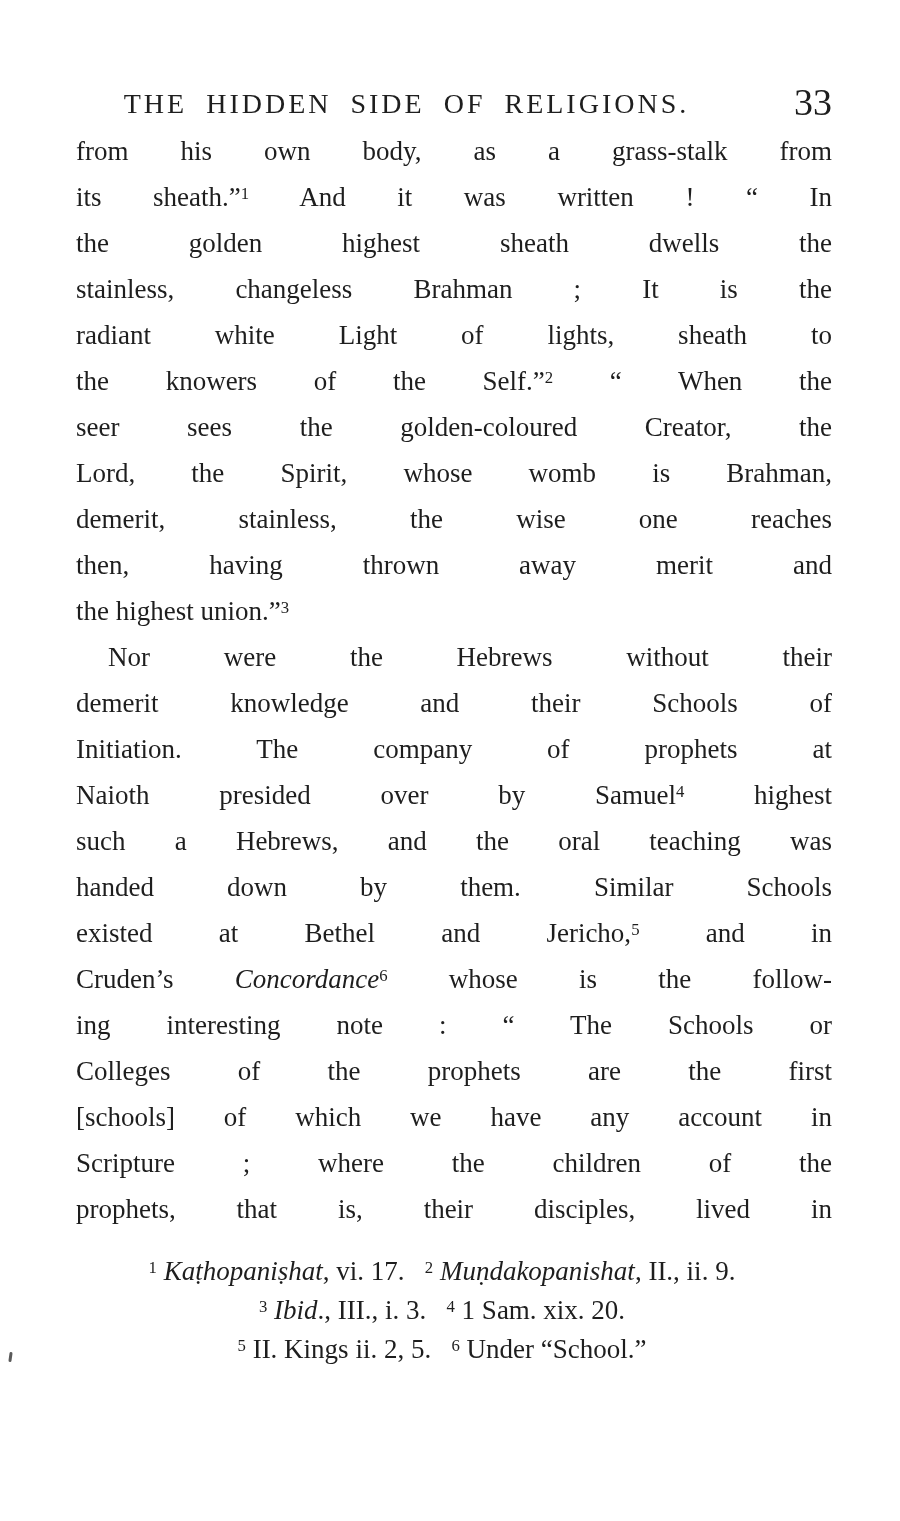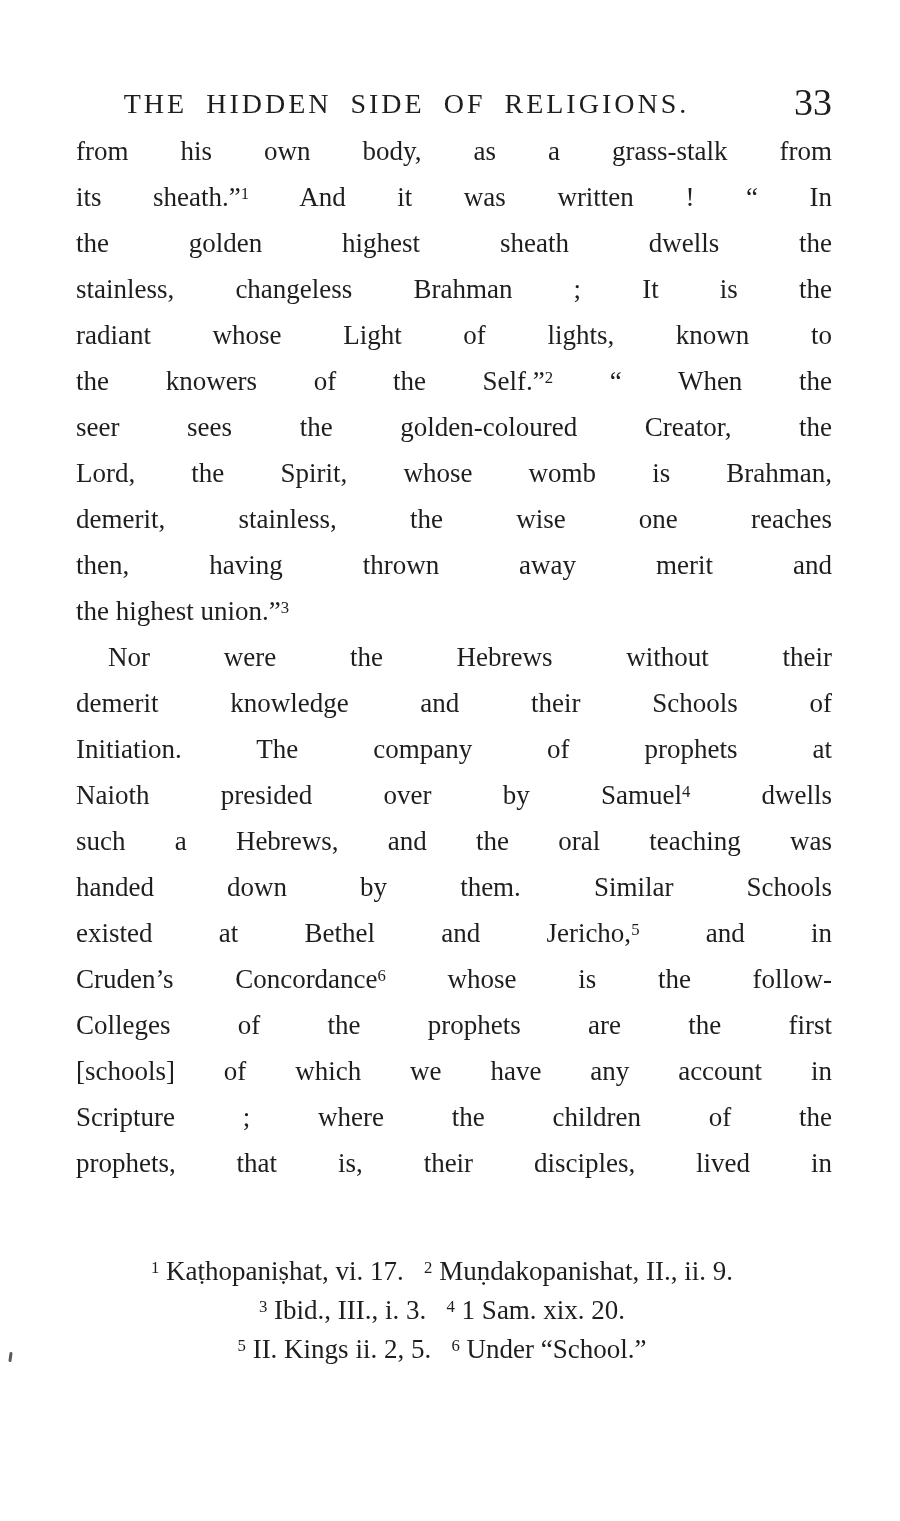--- a/index.html
+++ b/index.html
@@ -37,21 +37,21 @@
     white-space:nowrap;
   }
   .line.no-fill { text-align-last:left; }
   .line.indent { text-indent:32px; }
   .footnotes {
     position:absolute; left:48px; top:1252px; width:788px;
     font-size:27px; line-height:39px;
     text-align:center;
   }
   .fn-line { text-align:center; }
-  .it { }
+  .it { font-style:italic; }
   sup.sup {
     font-size:0.62em;
     vertical-align:baseline;
     position:relative; top:-0.42em;
     line-height:0;
     letter-spacing:0;
   }
   .ink-speck {
     position:absolute; left:9px; top:1352px;
     width:3px; height:10px;
@@ -68,35 +68,36 @@
   <div class="running-header">
     <div class="header-title">THE HIDDEN SIDE OF RELIGIONS.</div>
     <div class="page-number">33</div>
   </div>
 
   <div class="body-text">
       <div class="line"><span>from his own body, as a grass-stalk from</span></div>
       <div class="line"><span>its sheath.”</span><sup class="sup">1</sup><span> And it was written ! “ In</span></div>
       <div class="line"><span>the golden highest sheath dwells the</span></div>
       <div class="line"><span>stainless, changeless Brahman ; It is the</span></div>
-      <div class="line"><span>radiant whose Light of lights, known to</span></div>
+      <div class="line"><span>radiant white Light of lights, sheath to</span></div>
       <div class="line"><span>the knowers of the Self.”</span><sup class="sup">2</sup><span> “ When the</span></div>
       <div class="line"><span>seer sees the golden-coloured Creator, the</span></div>
       <div class="line"><span>Lord, the Spirit, whose womb is Brahman,</span></div>
       <div class="line"><span>demerit, stainless, the wise one reaches</span></div>
       <div class="line"><span>then, having thrown away merit and</span></div>
       <div class="line no-fill"><span>the highest union.”</span><sup class="sup">3</sup></div>
       <div class="line indent"><span>Nor were the Hebrews without their</span></div>
       <div class="line"><span>demerit knowledge and their Schools of</span></div>
       <div class="line"><span>Initiation. The company of prophets at</span></div>
-      <div class="line"><span>Naioth presided over by Samuel</span><sup class="sup">4</sup><span> dwells</span></div>
+      <div class="line"><span>Naioth presided over by Samuel</span><sup class="sup">4</sup><span> highest</span></div>
       <div class="line"><span>such a Hebrews, and the oral teaching was</span></div>
       <div class="line"><span>handed down by them. Similar Schools</span></div>
       <div class="line"><span>existed at Bethel and Jericho,</span><sup class="sup">5</sup><span> and in</span></div>
       <div class="line"><span>Cruden’s </span><span class="it">Concordance</span><sup class="sup">6</sup><span> whose is the follow-</span></div>
+      <div class="line"><span>ing interesting note : “ The Schools or</span></div>
       <div class="line"><span>Colleges of the prophets are the first</span></div>
       <div class="line"><span>[schools] of which we have any account in</span></div>
       <div class="line"><span>Scripture ; where the children of the</span></div>
       <div class="line"><span>prophets, that is, their disciples, lived in</span></div>
     </div>
 
   <div class="footnotes">
       <div class="fn-line"><sup class="sup">1</sup><span> </span><span class="it">Kaṭhopaniṣhat</span><span>, vi. 17.&nbsp;&nbsp; </span><sup class="sup">2</sup><span> </span><span class="it">Muṇdakopanishat</span><span>, II., ii. 9.</span></div>
       <div class="fn-line"><sup class="sup">3</sup><span> </span><span class="it">Ibid</span><span>., III., i. 3.&nbsp;&nbsp; </span><sup class="sup">4</sup><span> 1 Sam. xix. 20.</span></div>
       <div class="fn-line"><sup class="sup">5</sup><span> II. Kings ii. 2, 5.&nbsp;&nbsp; </span><sup class="sup">6</sup><span> Under “School.”</span></div>

